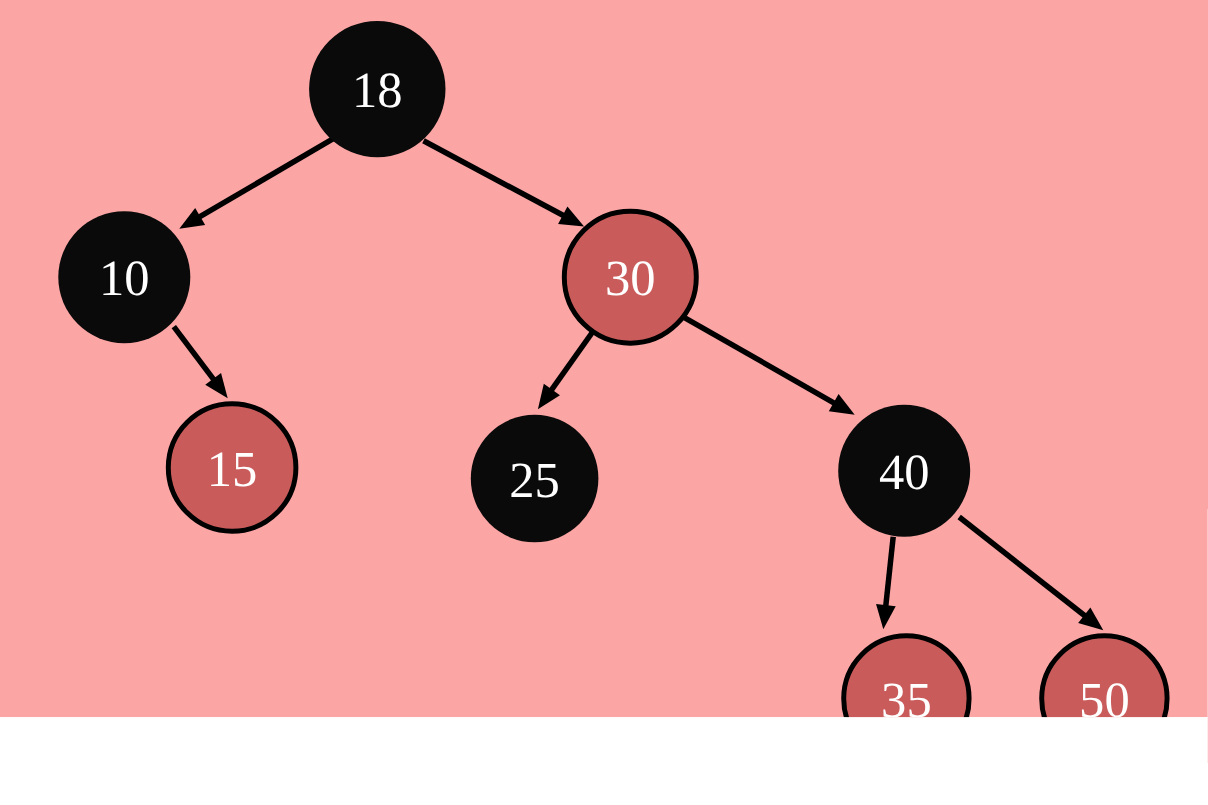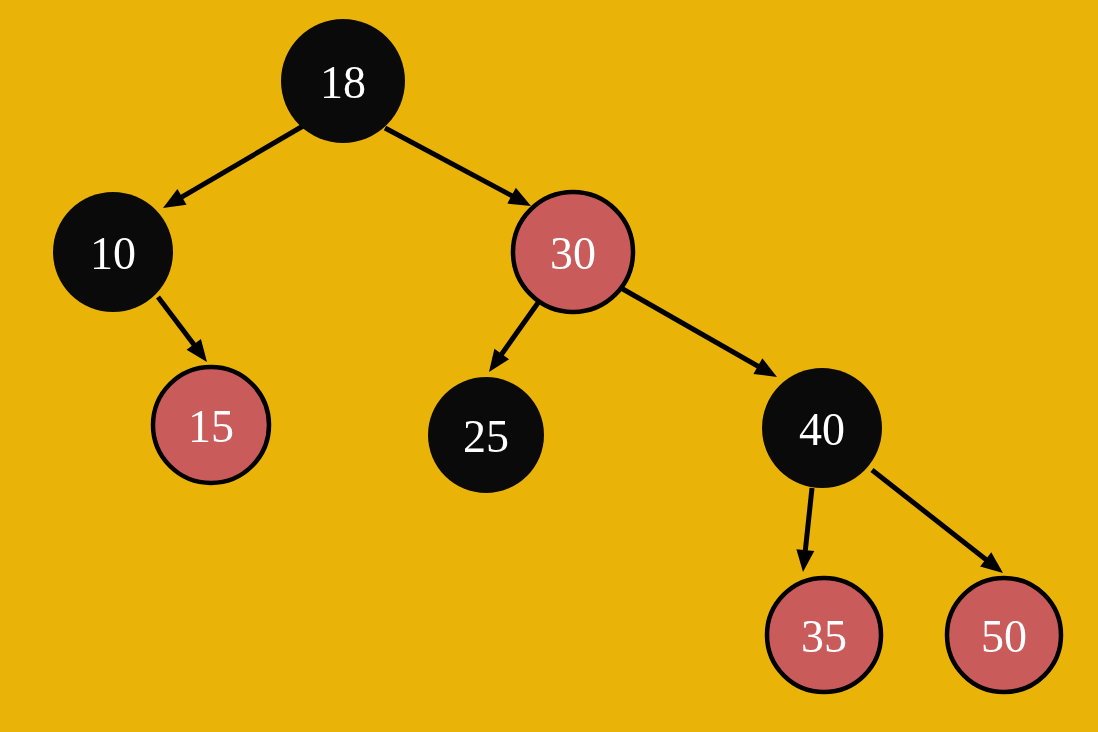--- a/index.html
+++ b/index.html
@@ -3,22 +3,22 @@
 <meta charset="utf-8">
 <style>
   html, body {
     margin: 0;
     padding: 0;
     background: #ffffff;
   }
   #canvas {
     position: relative;
     width: 1098px;
-    height: 732px;
-    background: #eab308;
+    height: 652px;
+    background: #fca5a5;
     overflow: hidden;
     font-family: "Liberation Serif", "DejaVu Serif", serif;
   }
   #tree-svg {
     position: absolute;
     left: 0;
     top: 0;
     width: 1098px;
     height: 732px;
   }

